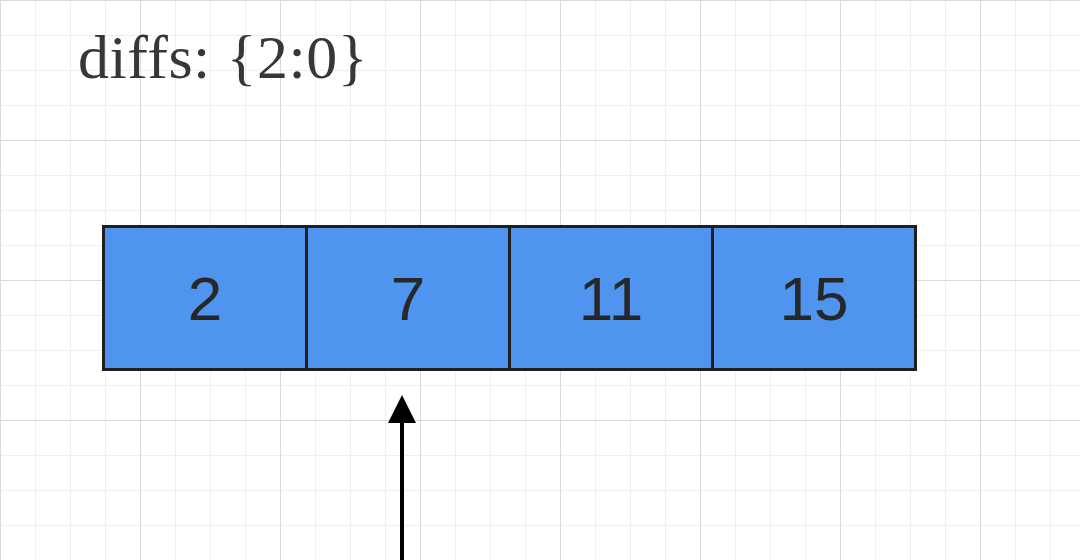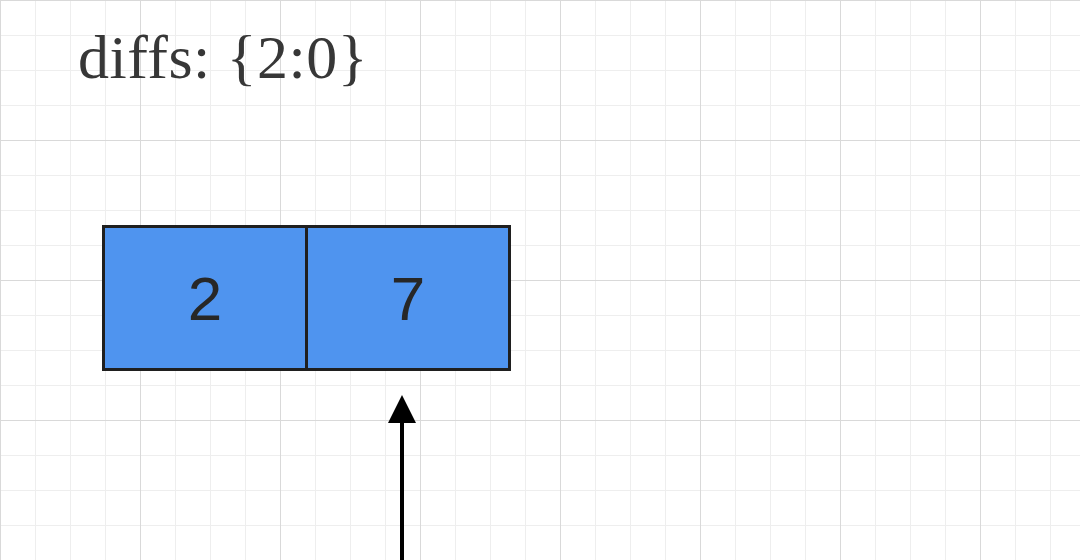--- a/index.html
+++ b/index.html
@@ -88,18 +88,24 @@
   <span>diffs: </span><span>{2:0}</span>
 </div>
 
 <div class="array" id="array">
     <div class="cell">
       <span>2</span>
     </div>
     <div class="cell">
       <span>7</span>
     </div>
+    <div class="cell">
+      <span>11</span>
+    </div>
+    <div class="cell">
+      <span>15</span>
+    </div>
   </div>
 
 <div class="pointer" id="pointer" style="left: 388px; top: 395px;">
   <div class="head"></div>
   <div class="shaft"></div>
 </div>
 
 </body></html>

